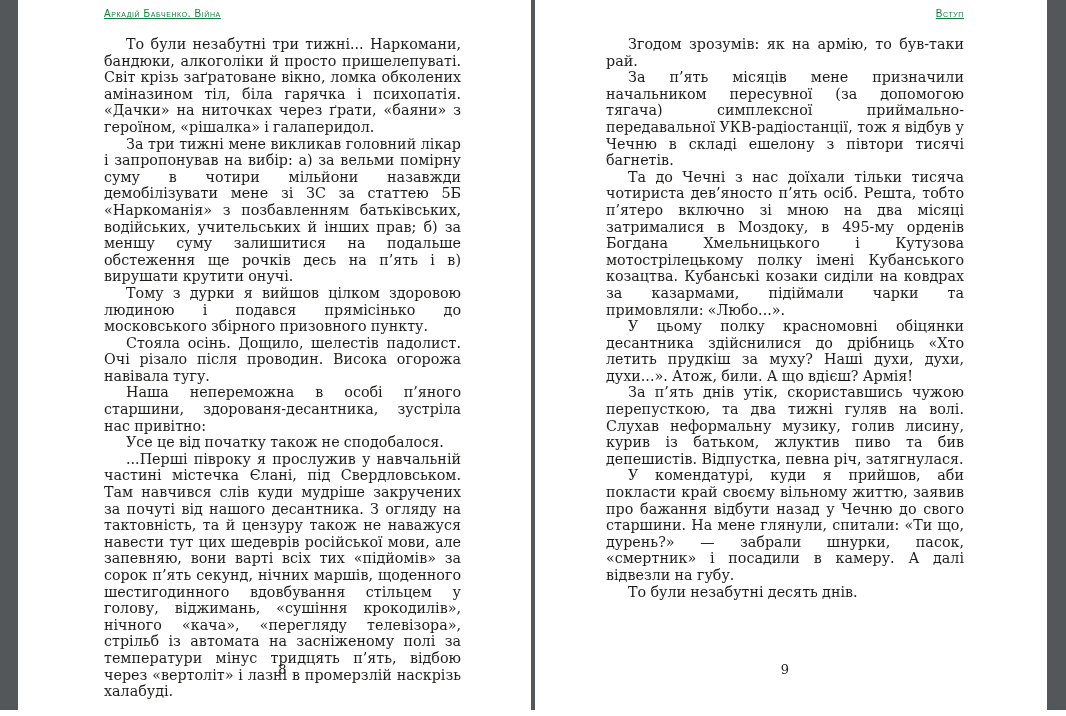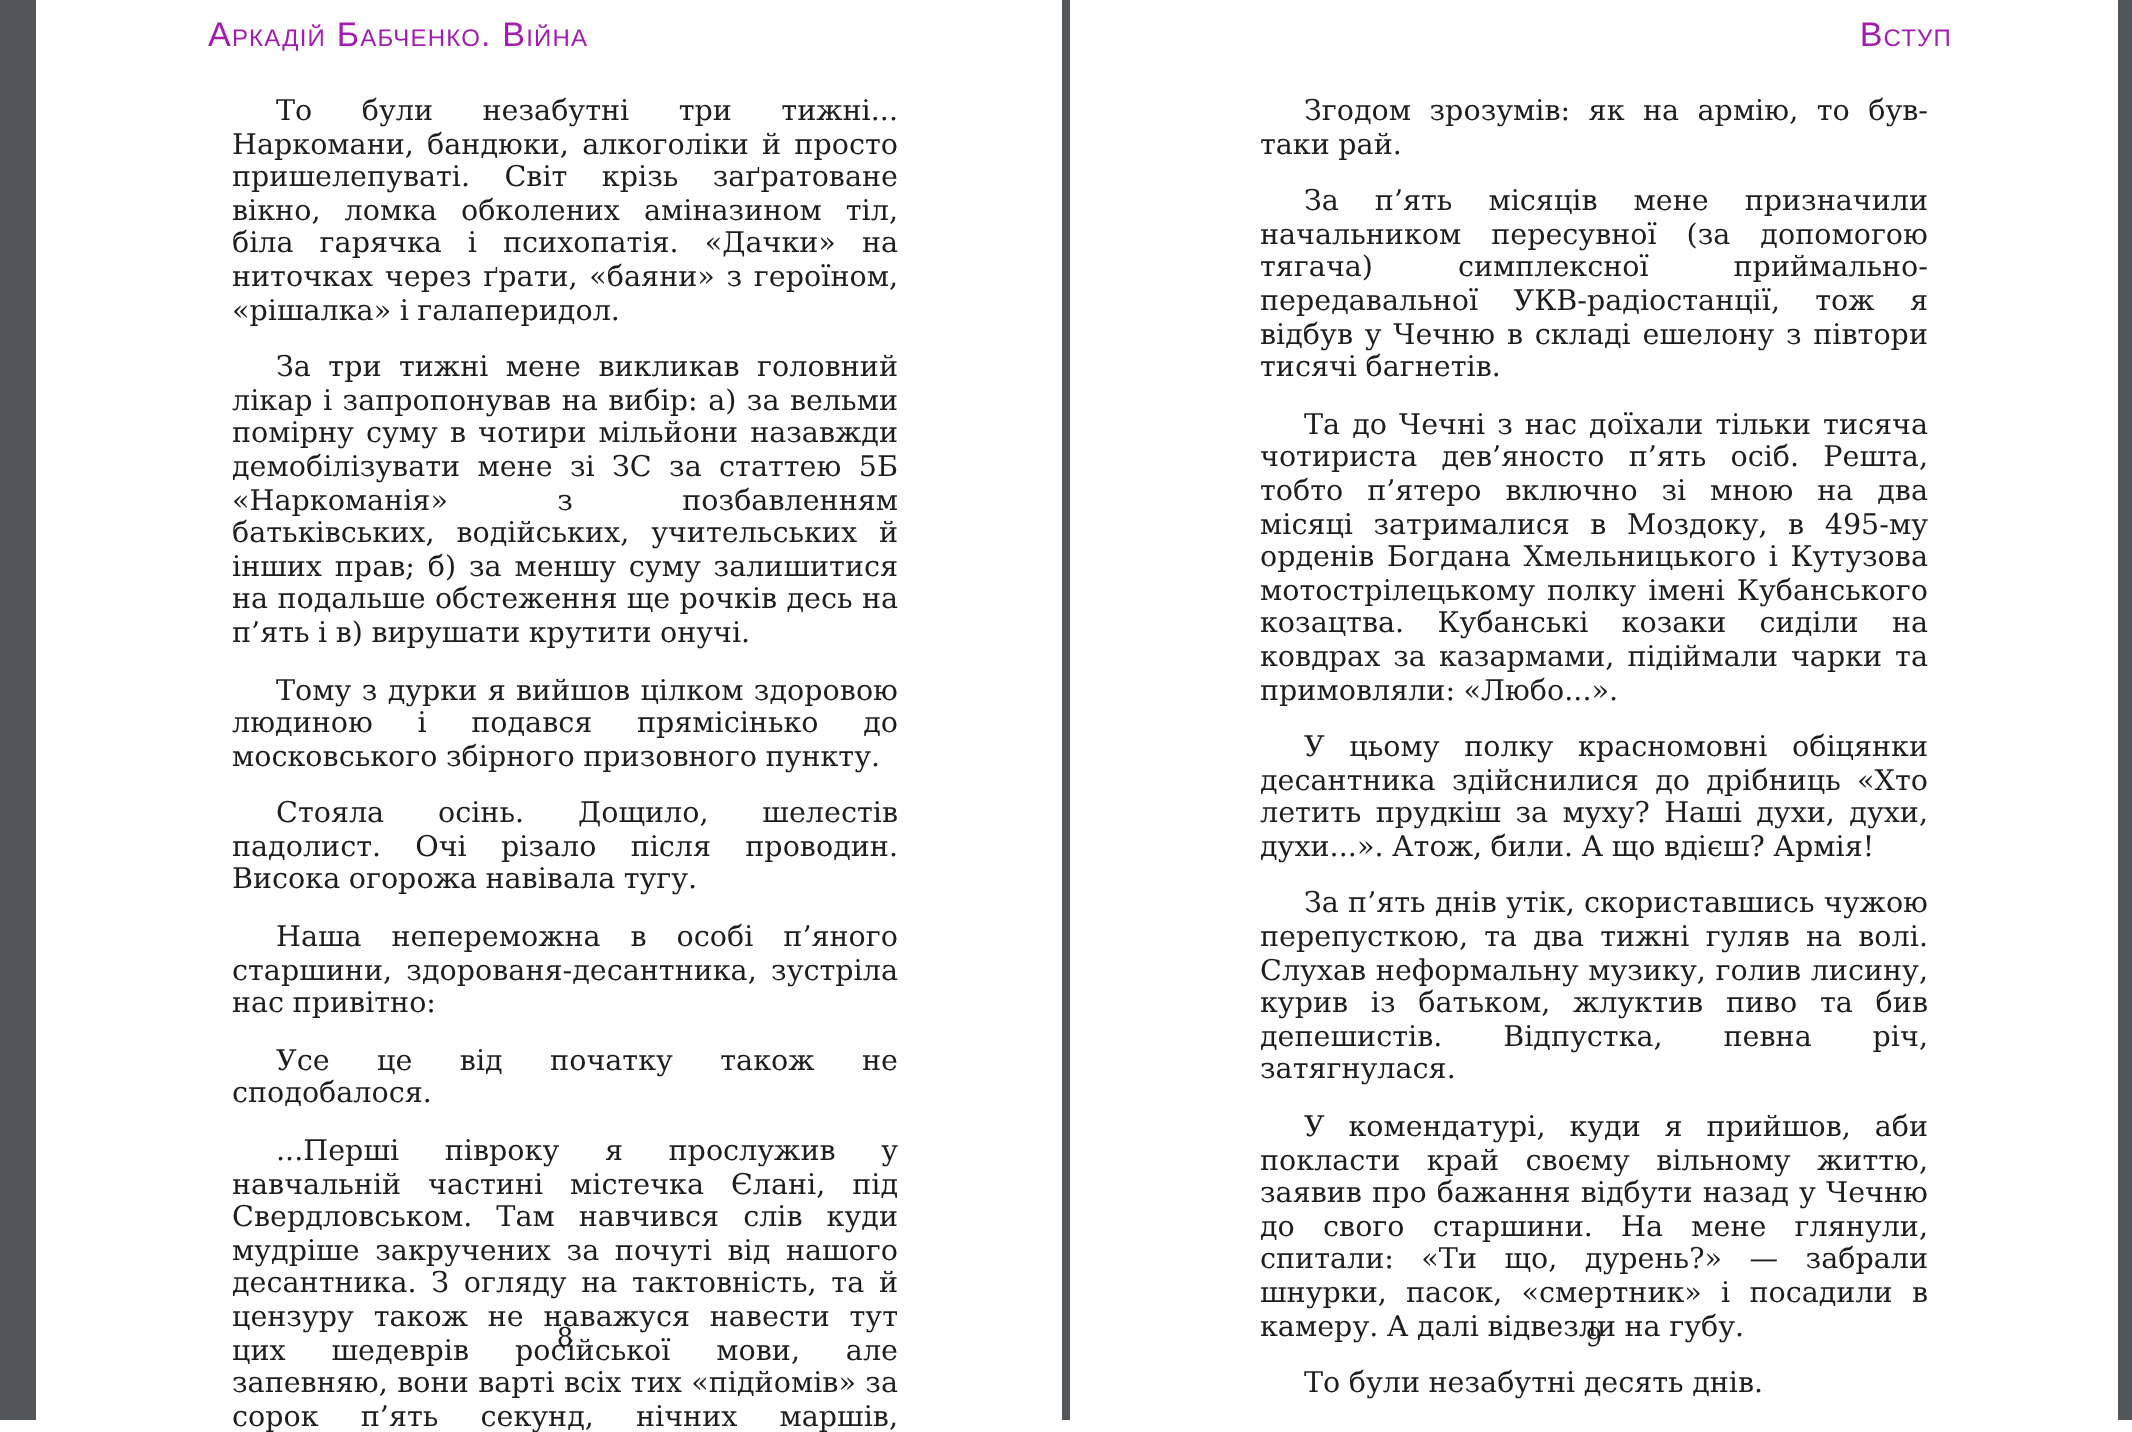--- a/index.html
+++ b/index.html
@@ -19,42 +19,43 @@
   .gutter-divider {
     position: absolute; top: 0; height: 710px;
     left: 531px; width: 4px;
     background: #53575a;
   }
   .page {
     position: absolute; top: 0; height: 710px;
     background: #ffffff;
   }
   .page-left  { left: 18px;  width: 513px; }
-  .page-right { left: 549px; width: 510px; }
+  .page-right { left: 537px; width: 510px; }
   .text-col {
     position: absolute; top: 0; bottom: 0;
   }
   .page-left  .text-col { left: 86px;  width: 357px; }
   .page-right .text-col { left: 69px;  width: 358px; }
   .running-header {
     position: absolute; top: 8px; left: 0; right: 0;
     font-family: "Liberation Sans", sans-serif;
     font-variant: small-caps;
     font-variant-caps: small-caps;
-    font-size: 17px;
+    font-size: 10px;
     letter-spacing: 0.6px;
-    color: #a21caf;
+    color: #15803d;
     white-space: nowrap;
+    text-decoration: underline;
   }
   .running-header.align-right { text-align: right; }
   .body-text {
     position: absolute; top: 36px; left: 0; right: 0;
   }
   .body-text p {
-    margin: 12px;
+    margin: 0;
     text-indent: 22px;
     text-align: justify;
     font-size: 14.3px;
     line-height: 16.6px;
     color: #1d1d1b;
     word-spacing: -0.3px;
   }
   .page-number {
     position: absolute; bottom: 33px; left: 0; right: 0;
     text-align: center;

